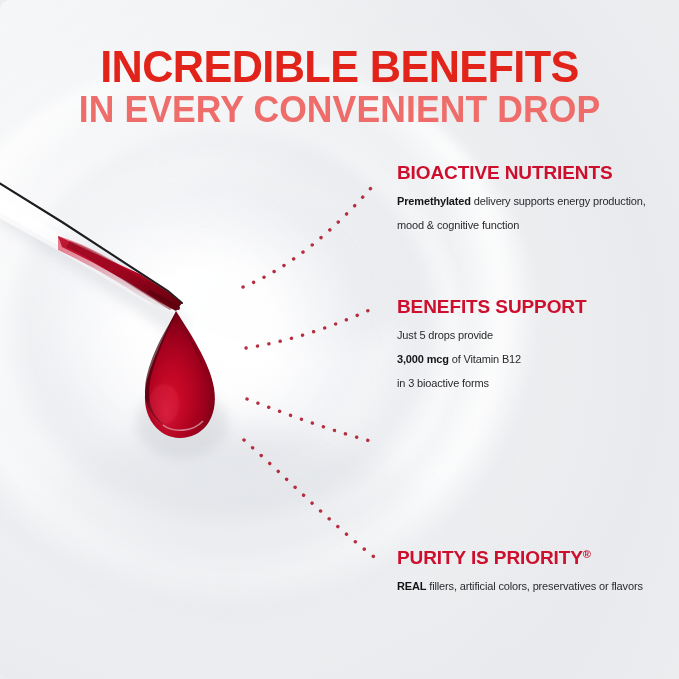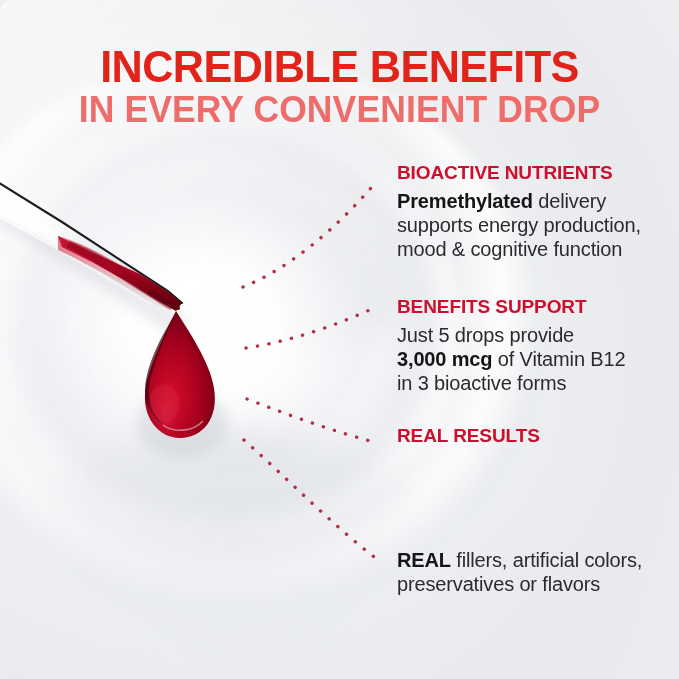--- a/index.html
+++ b/index.html
@@ -183,21 +183,21 @@
     white-space: nowrap;
   }
   .benefit-title .reg {
     font-size: 11px;
     vertical-align: 6px;
     font-weight: bold;
   }
   .benefit-body {
     margin-top: 5px;
     font-family: "Liberation Sans", sans-serif;
-    font-size: 20px;
+    font-size: 11px;
     line-height: 24px;
     letter-spacing: -0.15px;
     color: #2b2b2e;
   }
   .benefit-body b {
     font-weight: bold;
     color: #151517;
   }
 
   .b1 { top: 158px; }
@@ -329,22 +329,22 @@
       <div class="benefit-title"><span>BIOACTIVE NUTRIENTS</span><span class="reg"></span></div>
       <div class="benefit-body"><b>Premethylated</b> delivery supports energy production, mood &amp; cognitive function</div>
     </div>
 
     <div class="benefit b2">
       <div class="benefit-title"><span>BENEFITS SUPPORT</span><span class="reg"></span></div>
       <div class="benefit-body">Just 5 drops provide<br><b>3,000 mcg</b> of Vitamin B12<br>in 3 bioactive forms</div>
     </div>
 
     <div class="benefit b3">
-      <div class="benefit-title"><span>REAL RESULTS</span><span class="reg"></span></div>
     </div>
 
     <div class="benefit b4">
+      <div class="benefit-title"><span>PURITY IS PRIORITY</span><span class="reg">®</span></div>
       <div class="benefit-body"><b>REAL</b> fillers, artificial colors, preservatives or flavors</div>
     </div>
 
   </div>
 
 </div>
 
 </body></html>

